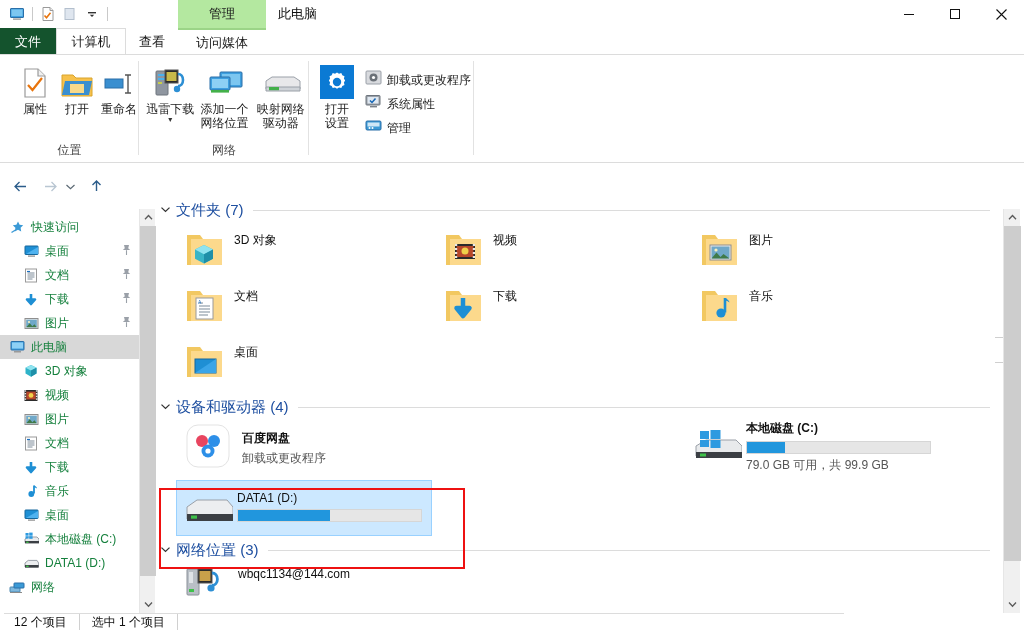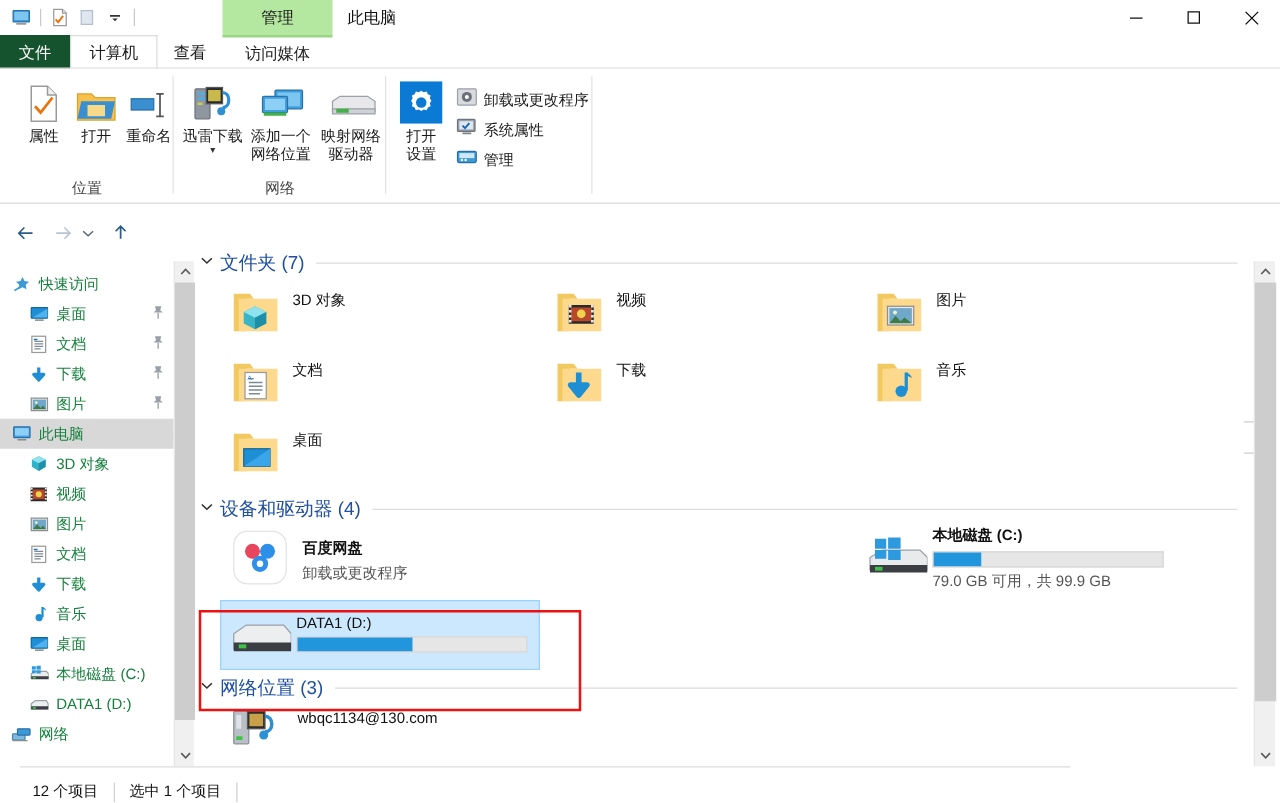--- a/index.html
+++ b/index.html
@@ -142,22 +142,22 @@
 
   .meter { width: 185px; height: 13px; background: #e6e6e6; border: 1px solid #d6d6d6; }
   .meter .fill { height: 100%; background: #2196dd; }
 
   .redbox {
     position: absolute; border: 2px solid #ee1111; pointer-events: none;
   }
 
   
   .statusbar {
-    position: absolute; left: 16px; top: 613px; width: 840px; height: 29px;
-    background: #fff; border-top: 1px solid #dcdcdc; display: flex; align-items: flex-end;
+    position: absolute; left: 4px; top: 613px; width: 840px; height: 29px;
+    background: #fff; border-top: 1px solid #dcdcdc; display: flex; align-items: flex-start;
   }
   .statusbar .st { font-size: 12px; color: #111; }
   .status-sep { width: 1px; height: 16px; background: #d0d0d0; margin: 0 12px; }
 </style>
 </head>
 <body>
 
 <div class="window">
 
   <div class="titlebar">
@@ -835,21 +835,21 @@
             <rect x="3" y="4" width="12" height="26" rx="1" fill="#b9bfc6" stroke="#8a9098"></rect>
             <rect x="5" y="7" width="4" height="11" fill="#dfe3e7"></rect>
             <rect x="5" y="24" width="5" height="3" fill="#3ec24a"></rect>
             <rect x="14" y="4" width="14" height="14" fill="#2b2b2b" stroke="#555"></rect>
             <rect x="15.5" y="6" width="11" height="10" fill="#c8a04a"></rect>
             <path d="M28 8c3.2 0 5.4 2.6 5.4 6.2S31.2 20.4 28 20.4" stroke="#2d8fd4" stroke-width="2.8" fill="none"></path>
             <circle cx="27" cy="23" r="3.6" fill="#2d8fd4"></circle>
           </svg>
       </span>
       <span style="display:flex;align-items:flex-start;padding-top:3px;padding-left:4px;">
-        <span class="tname">wbqc1134@130.com</span>
+        <span class="tname">wbqc1134@144.com</span>
       </span>
     </div>
   </div>
 
   <div class="redbox" style="left:159px;top:488px;width:306px;height:81px;"></div>
 
   <div class="contentscroll">
     <div class="sb-arrow" style="position:absolute;top:0;">
       <svg width="9" height="7" viewBox="0 0 9 7">
           <path d="M1 5.2L4.5 1.5 8 5.2" stroke="#5a5a5a" stroke-width="1.3" fill="none"></path>

